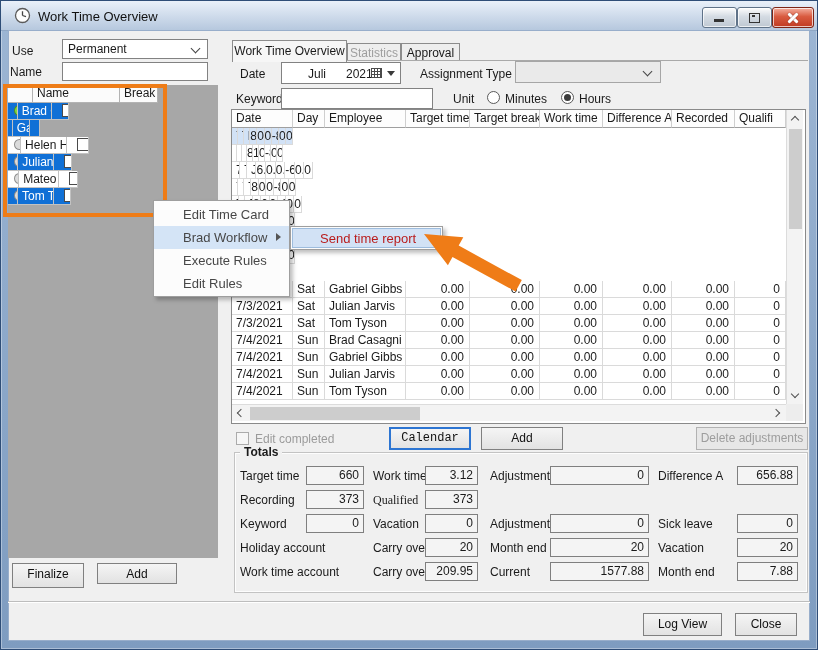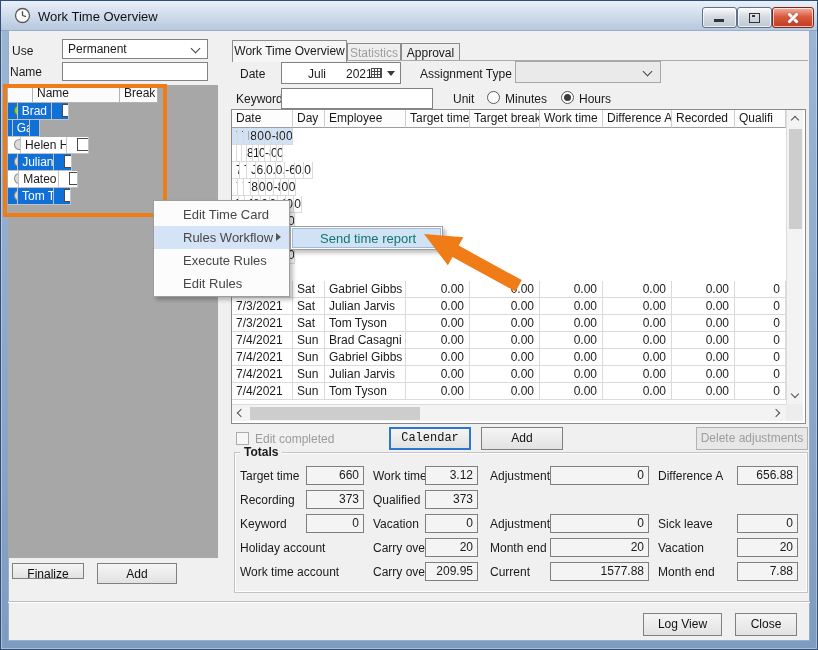--- a/index.html
+++ b/index.html
@@ -74,21 +74,21 @@
   .hthumb{position:absolute;left:18px;top:2px;width:170px;height:13px;background:#cdcdcd;}
   
   .groupbox{position:absolute;left:234px;top:452px;width:572px;height:139px;border:1px solid #c3c3c3;box-shadow:inset 0 0 0 1px #fdfdfd;}
   .grouplabel{position:absolute;left:240px;top:445px;font-weight:bold;background:#f0f0f0;padding:0 4px;z-index:2;}
   
   .menu{position:absolute;left:153px;top:200px;width:137px;height:97px;background:#fcfcfc;border:1px solid #9e9e9e;box-shadow:3px 3px 4px rgba(0,0,0,.25);z-index:50;box-sizing:border-box;}
   .mi{position:relative;height:23px;line-height:23px;padding-left:29px;color:#474747;font-size:13px;white-space:nowrap;}
   .mi.sel{background:#d4e4f6;}
   .mi .subarrow{position:absolute;right:8px;top:7px;width:0;height:0;border-left:5px solid #555;border-top:4px solid transparent;border-bottom:4px solid transparent;}
   .submenu{position:absolute;left:290px;top:226px;width:153px;height:24px;background:#fcfcfc;border:1px solid #9e9e9e;box-shadow:3px 3px 4px rgba(0,0,0,.25);z-index:51;box-sizing:border-box;}
-  .submenu .smi{position:absolute;inset:1px;background:#d2e2f5;border:1px solid #9dbcdd;line-height:20px;padding-left:27px;color:#0f766e;font-size:13px;}
+  .submenu .smi{position:absolute;inset:1px;background:#d2e2f5;border:1px solid #9dbcdd;line-height:20px;padding-left:27px;color:#b91c1c;font-size:13px;}
   .arrow-svg{position:absolute;left:408px;top:222px;z-index:60;pointer-events:none;}
   
   .calgrid{position:absolute;width:11px;height:10px;border:1px solid #4a4a4a;box-sizing:border-box;background-image:linear-gradient(to right,#4a4a4a 1px,transparent 1px),linear-gradient(to bottom,#4a4a4a 1px,transparent 1px);background-size:3px 3px;background-position:-1px -1px;background-color:#fff;}
   .tridown{position:absolute;width:0;height:0;border-left:4px solid transparent;border-right:4px solid transparent;border-top:5px solid #3a3a3a;}
   .sep{position:absolute;left:8px;top:601px;width:802px;height:2px;background:linear-gradient(#bdbdbd 50%,#ffffff 50%);}
   .ckbox{position:absolute;width:13px;height:13px;box-sizing:border-box;background:#fff;border:1px solid #555;}
   .ckbox.disabled{border-color:#ababab;background:#f6f6f6;}
 </style>
 </head>
 <body>
@@ -155,21 +155,21 @@
         <span class="lcell cell-break"><span class="cbx"></span></span>
       </div>
       <div class="lrow i5 sel">
         <span class="lcell cell-dot"><span class="dot" style="background: rgb(220, 220, 220);"></span></span>
         <span class="lcell cell-name">Tom Tyson</span>
         <span class="lcell cell-break"><span class="cbx"></span></span>
       </div>
   </div>
   <div class="annot-box"></div>
 
-  <div class="btn" style="left:12px;top:563px;width:72px;height:16px;">Finalize</div>
+  <div class="btn" style="left:12px;top:563px;width:72px;height:25px;">Finalize</div>
   <div class="btn" style="left:97px;top:563px;width:80px;height:21px;">Add</div>
 
   <div class="tabline"></div>
   <div class="tab active" style="left:232px;top:40px;width:115px;height:22px;">Work Time Overview</div>
   <div class="tab disabledtab" style="left:347px;top:43px;width:54px;height:18px;">Statistics</div>
   <div class="tab" style="left:401px;top:43px;width:59px;height:18px;">Approval</div>
 
   <span class="lbl" style="left:240px;top:67px;">Date</span>
   <div class="combo" style="left:281px;top:62px;width:120px;height:22px;">
     <span class="abs" style="left:26px;top:2px;">Juli</span>
@@ -414,21 +414,21 @@
   <span class="field" style="left:306px;top:466px;width:58px;">660</span>
   <span class="lbl" style="left:373px;top:469px;">Work time</span>
   <span class="field" style="left:425px;top:466px;width:53px;">3.12</span>
   <span class="lbl" style="left:490px;top:469px;">Adjustment</span>
   <span class="field" style="left:550px;top:466px;width:99px;">0</span>
   <span class="lbl" style="left:658px;top:469px;">Difference A</span>
   <span class="field" style="left:737px;top:466px;width:61px;">656.88</span>
 
   <span class="lbl" style="left:240px;top:493px;">Recording</span>
   <span class="field" style="left:306px;top:490px;width:58px;">373</span>
-  <span class="lbl" style="left:373px;top:493px;">Qualified</span>
+  <span class="lbl" style="left:373px;top:493px;font-family:Liberation Serif, serif;">Qualified</span>
   <span class="field" style="left:425px;top:490px;width:53px;">373</span>
 
   <span class="lbl" style="left:240px;top:517px;">Keyword</span>
   <span class="field" style="left:306px;top:514px;width:58px;">0</span>
   <span class="lbl" style="left:373px;top:517px;">Vacation</span>
   <span class="field" style="left:425px;top:514px;width:53px;">0</span>
   <span class="lbl" style="left:490px;top:517px;">Adjustment</span>
   <span class="field" style="left:550px;top:514px;width:99px;">0</span>
   <span class="lbl" style="left:658px;top:517px;">Sick leave</span>
   <span class="field" style="left:737px;top:514px;width:61px;">0</span>
@@ -449,21 +449,21 @@
   <span class="lbl" style="left:658px;top:565px;">Month end</span>
   <span class="field" style="left:737px;top:562px;width:61px;">7.88</span>
 
   <div class="sep"></div>
   <div class="btn" style="left:643px;top:613px;width:79px;height:23px;line-height:21px;">Log View</div>
   <div class="btn" style="left:735px;top:613px;width:62px;height:23px;line-height:21px;">Close</div>
 
   <div class="menu">
     <div class="mi" style="margin-top:2px;">Edit Time Card</div>
     <div class="mi sel">
-      <span>Rules Workflow</span>
+      <span>Brad Workflow</span>
       <span class="subarrow"></span>
     </div>
     <div class="mi">Execute Rules</div>
     <div class="mi">Edit Rules</div>
   </div>
   <div class="submenu">
     <div class="smi">Send time report</div>
   </div>
 
   <svg class="arrow-svg" width="140" height="84" viewBox="0 0 140 84">

